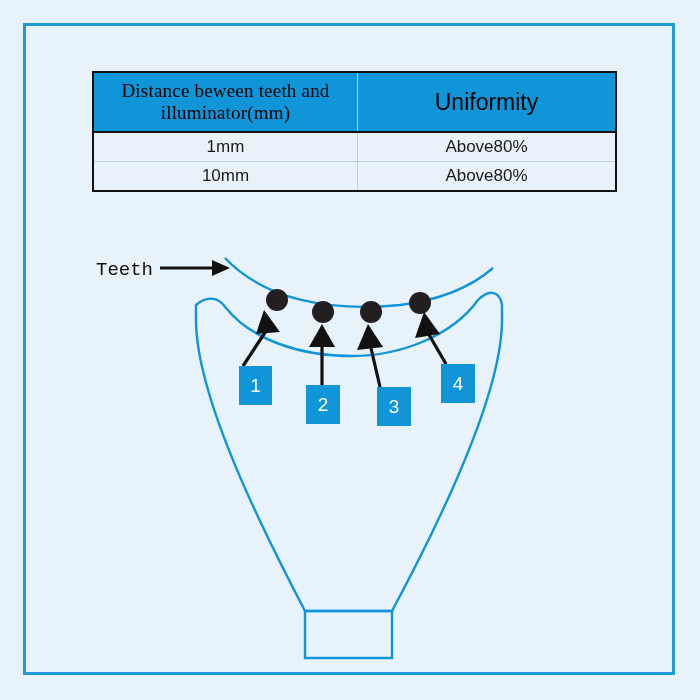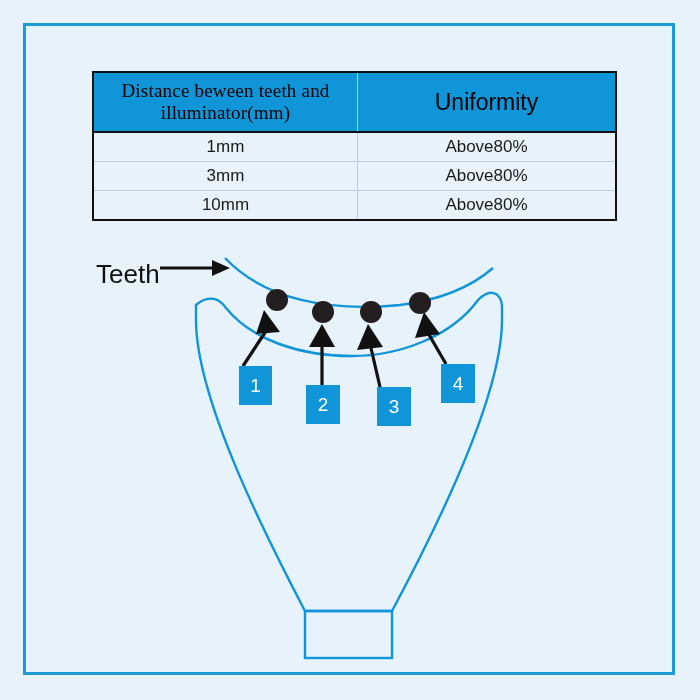--- a/index.html
+++ b/index.html
@@ -55,22 +55,22 @@
     background:#e9f1fa;
     height:28px;
     font-size:17px;
     color:#1a1a1a;
     font-family:"Liberation Sans",sans-serif;
   }
   .spec-table tbody tr:last-child td{border-bottom:none;}
 
   .teeth-label{
     position:absolute;left:96px;top:259px;
-    font-size:26px;color:#111;
-    font-family:Liberation Sans, sans-serif;
+    font-size:19px;color:#111;
+    font-family:Liberation Mono, monospace;
   }
 
   .num-box{
     position:absolute;
     background:#0f95d8;
     color:#ffffff;
     font-size:19px;
     font-family:"Liberation Sans",sans-serif;
     display:flex;align-items:center;justify-content:center;
   }
@@ -89,24 +89,20 @@
   <table class="spec-table">
     <thead>
       <tr>
         <th class="th-distance">Distance beween teeth and illuminator(mm)</th>
         <th class="th-uniformity">Uniformity</th>
       </tr>
     </thead>
     <tbody>
       <tr>
         <td>1mm</td>
-        <td>Above80%</td>
-      </tr>
-      <tr>
-        <td>3mm</td>
         <td>Above80%</td>
       </tr>
       <tr>
         <td>10mm</td>
         <td>Above80%</td>
       </tr>
     </tbody>
   </table>
 
   <div class="teeth-label">Teeth</div>

